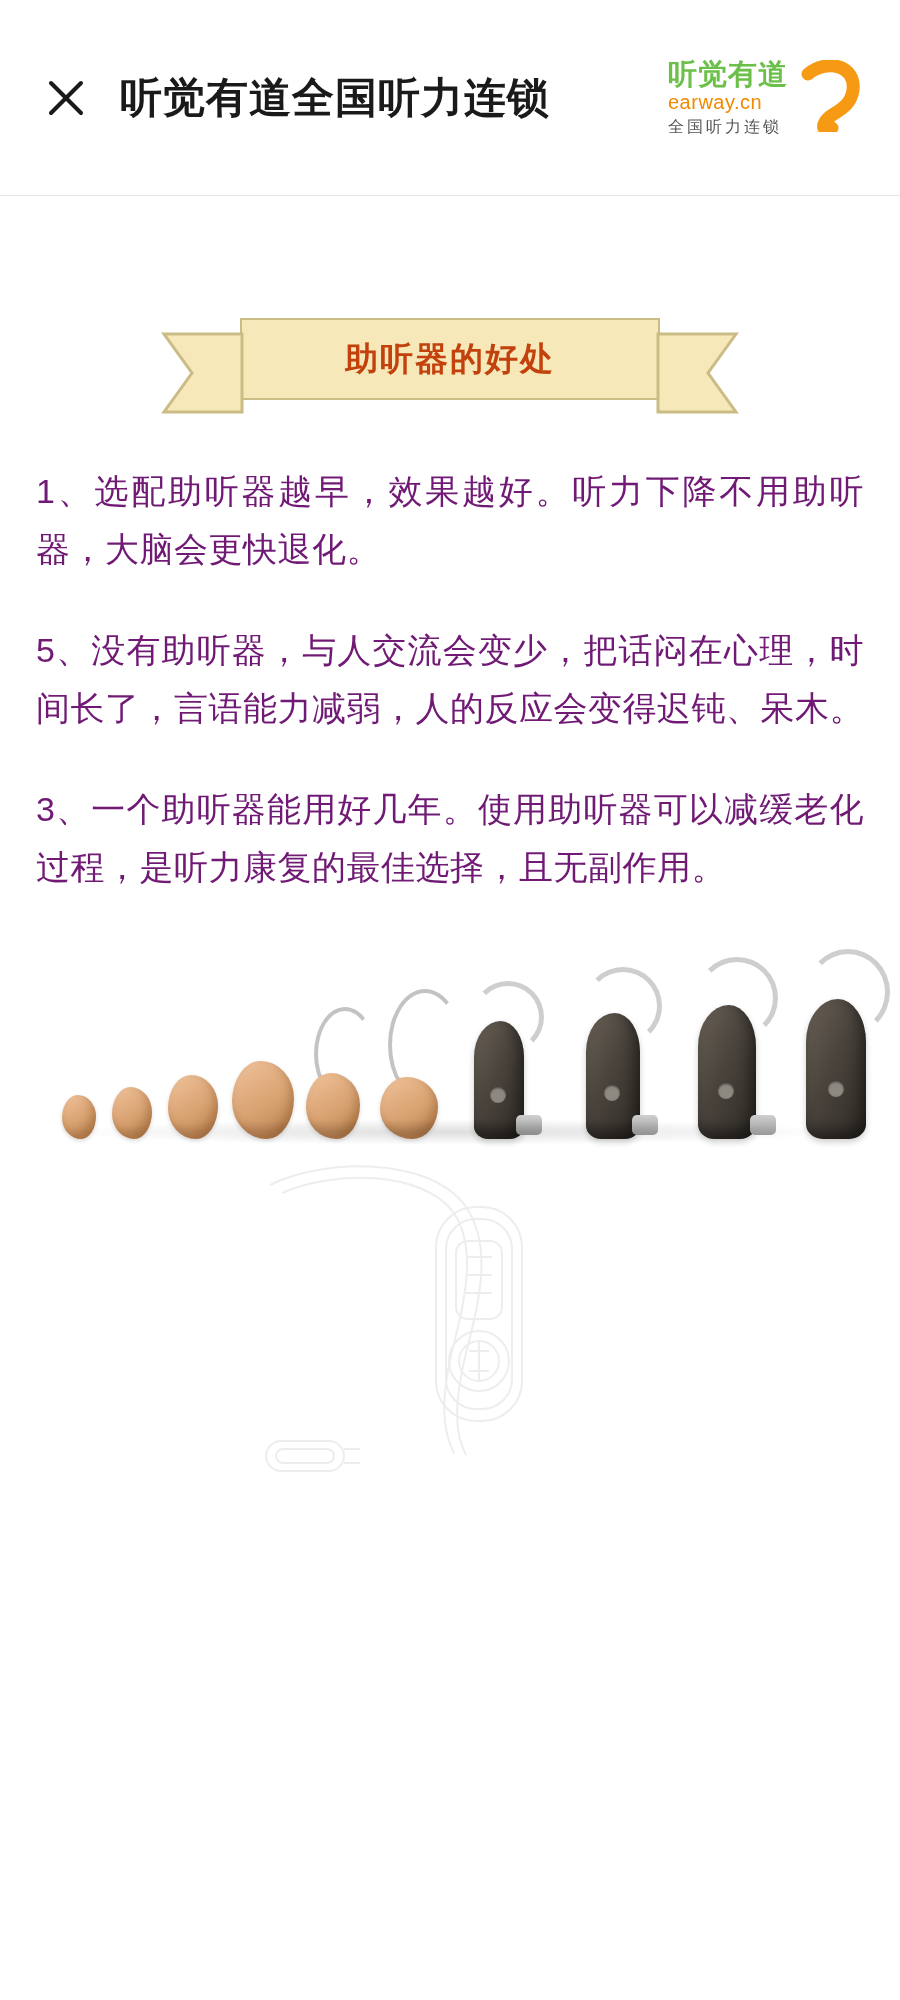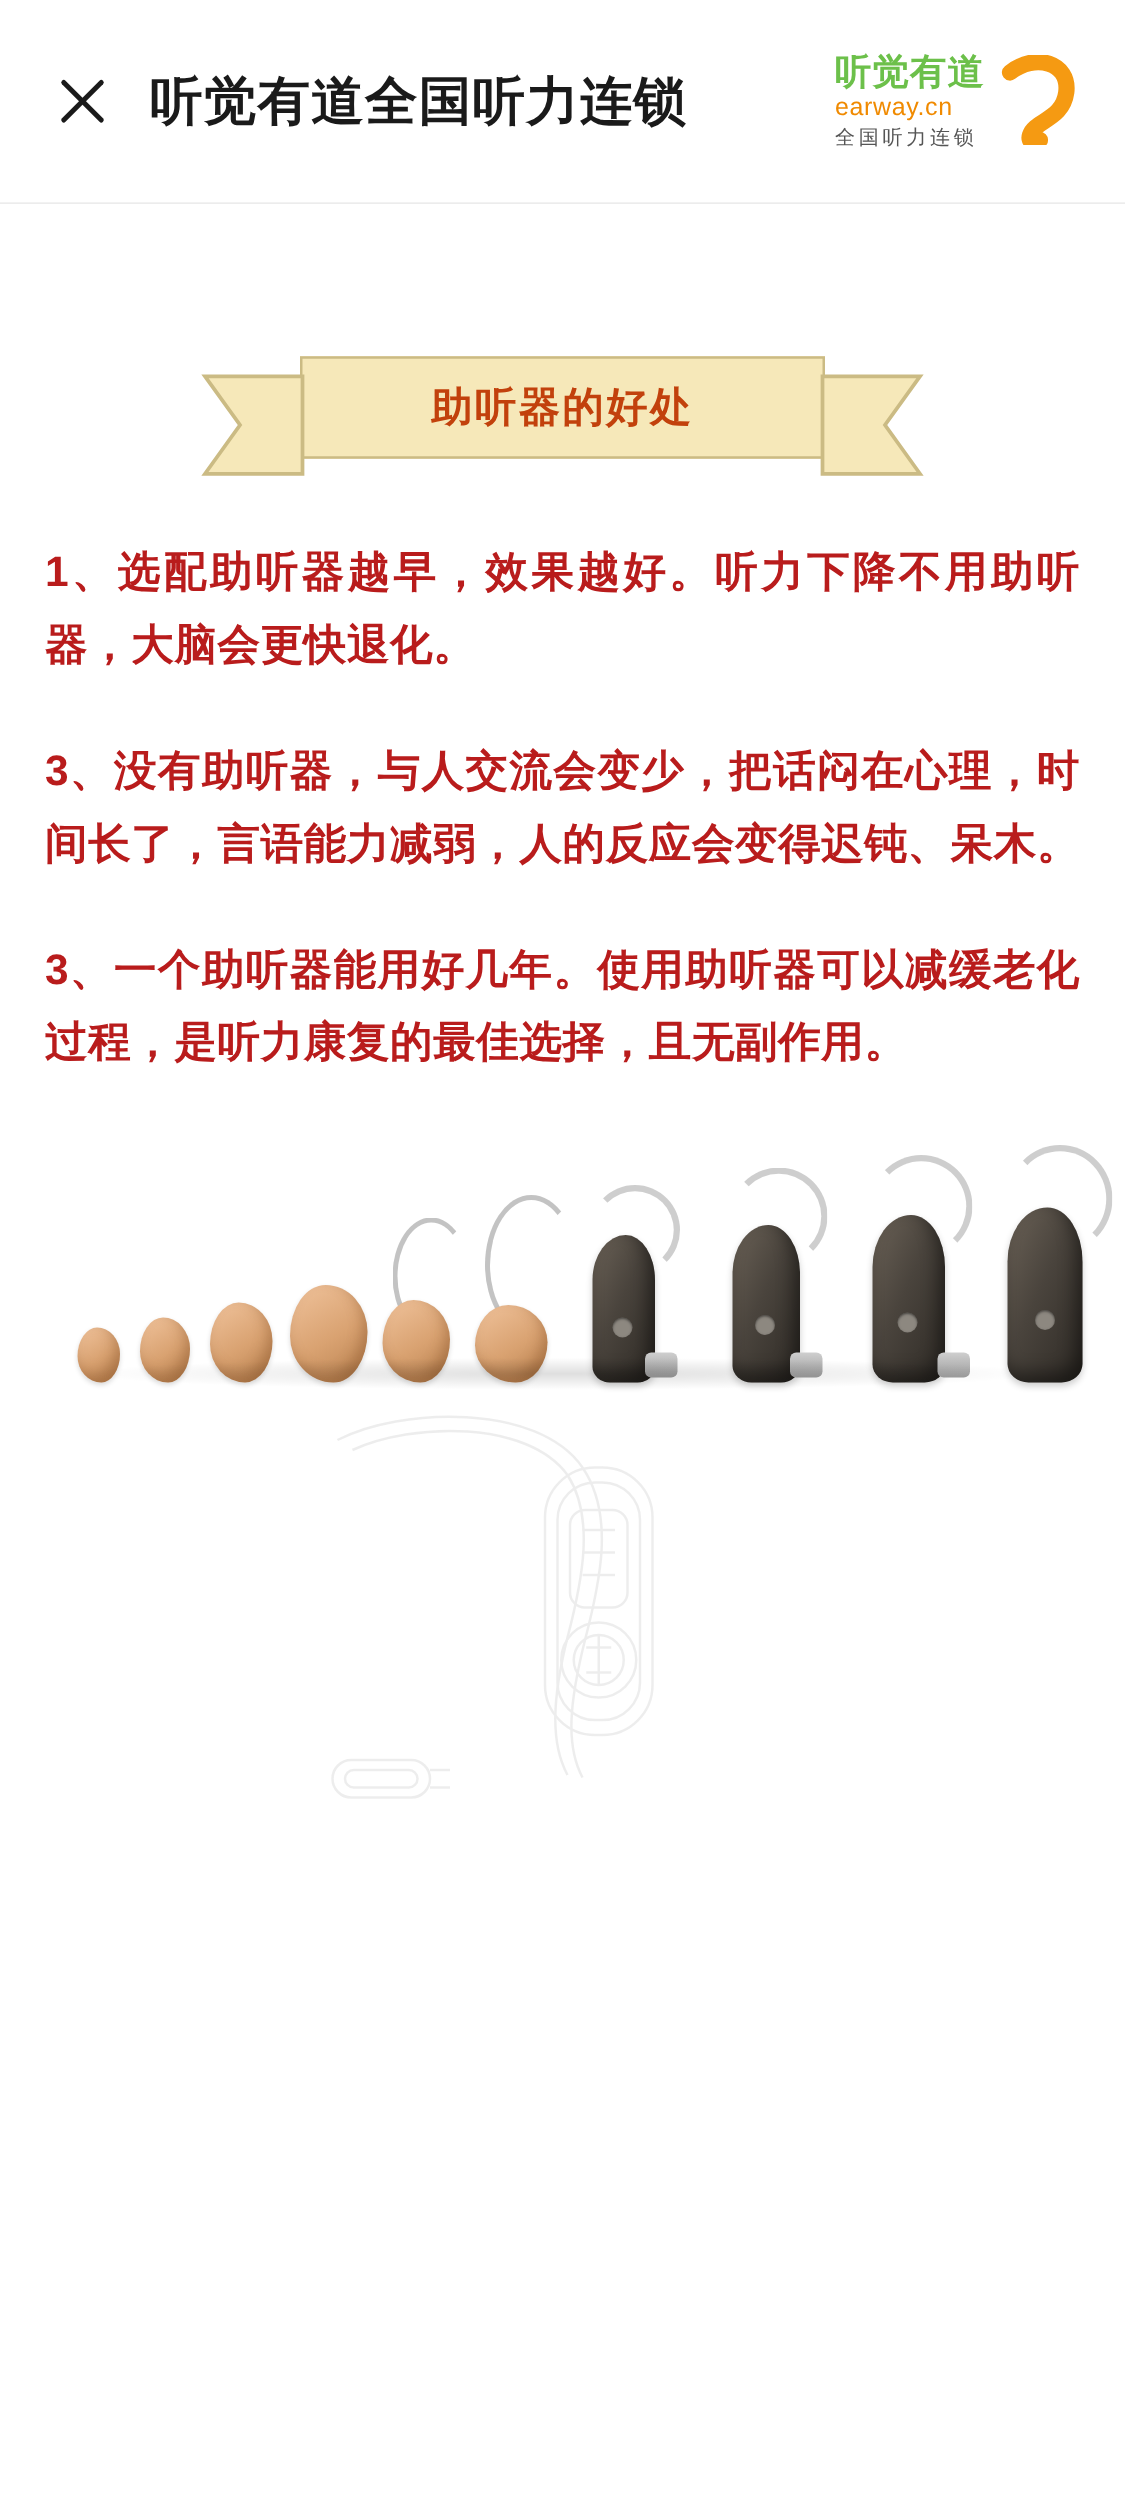--- a/index.html
+++ b/index.html
@@ -12,21 +12,21 @@
     height: 2000px;
     font-family: "Liberation Sans", "DejaVu Sans", sans-serif;
     color: #1a1a1a;
     overflow: hidden;
     position: relative;
   }
 
   
   .header {
     position: relative;
-    height: 163px;
+    height: 196px;
     background: #ffffff;
     border-bottom: 1px solid #e6e6e6;
     display: flex;
     align-items: center;
     padding: 0 40px;
     box-sizing: border-box;
   }
   .close-btn {
     width: 52px;
     height: 52px;
@@ -115,25 +115,24 @@
   .ribbon-tail.right { right: -88px; }
 
   
   .content {
     padding: 0 36px;
     margin-top: 62px;
   }
   .para {
     font-size: 34px;
     line-height: 1.72;
-    color: #b91c1c;
+    color: #701a75;
     margin: 0 0 42px 0;
     letter-spacing: 0.5px;
     text-align: justify;
-    font-weight: bold;
   }
 
   
   .product-area {
     position: relative;
     margin-top: 26px;
     height: 560px;
   }
   .row-devices {
     position: relative;
@@ -258,21 +257,21 @@
       <svg width="90" height="82" viewBox="0 0 90 82" aria-hidden="true">
         <path d="M2 2 L80 2 L52 41 L80 80 L2 80 Z" fill="#f6e8b9" stroke="#cbbb84" stroke-width="3"></path>
       </svg>
     </div>
 
   </div>
 </div>
 
 <div class="content">
   <p class="para">1、选配助听器越早，效果越好。听力下降不用助听器，大脑会更快退化。</p>
-  <p class="para">3、没有助听器，与人交流会变少，把话闷在心理，时间长了，言语能力减弱，人的反应会变得迟钝、呆木。</p>
+  <p class="para">5、没有助听器，与人交流会变少，把话闷在心理，时间长了，言语能力减弱，人的反应会变得迟钝、呆木。</p>
   <p class="para">3、一个助听器能用好几年。使用助听器可以减缓老化过程，是听力康复的最佳选择，且无副作用。</p>
 </div>
 
 <div class="product-area">
   <span class="sr">助听器产品合集图：定制式耳内机与耳背机排列</span>
 
   <div class="row-devices">
 
     <div class="dev shell" style="left:62px; width:34px; height:44px;"></div>
     <div class="dev shell" style="left:112px; width:40px; height:52px;"></div>

